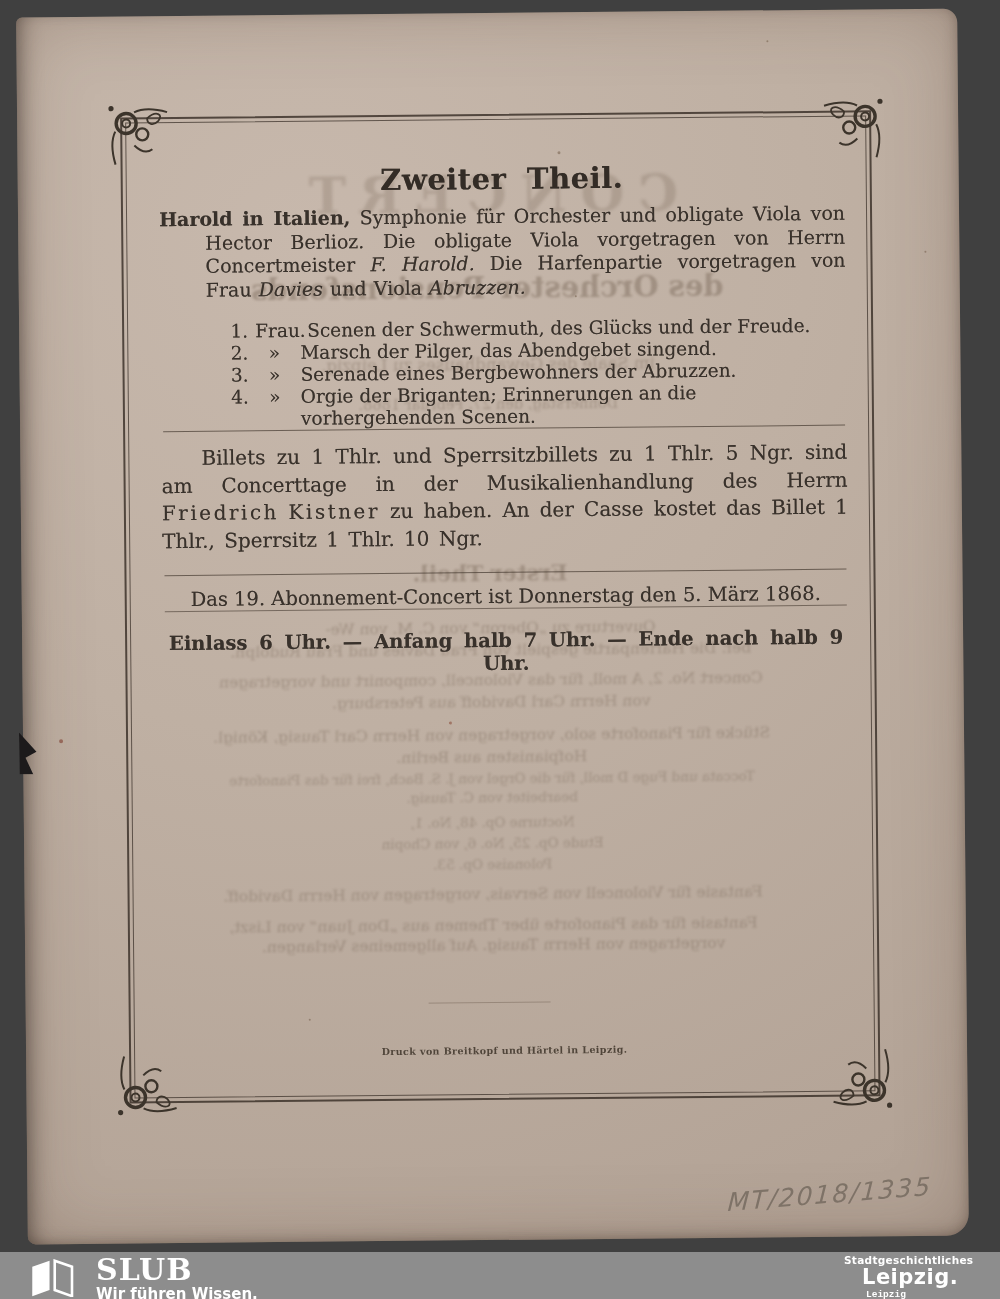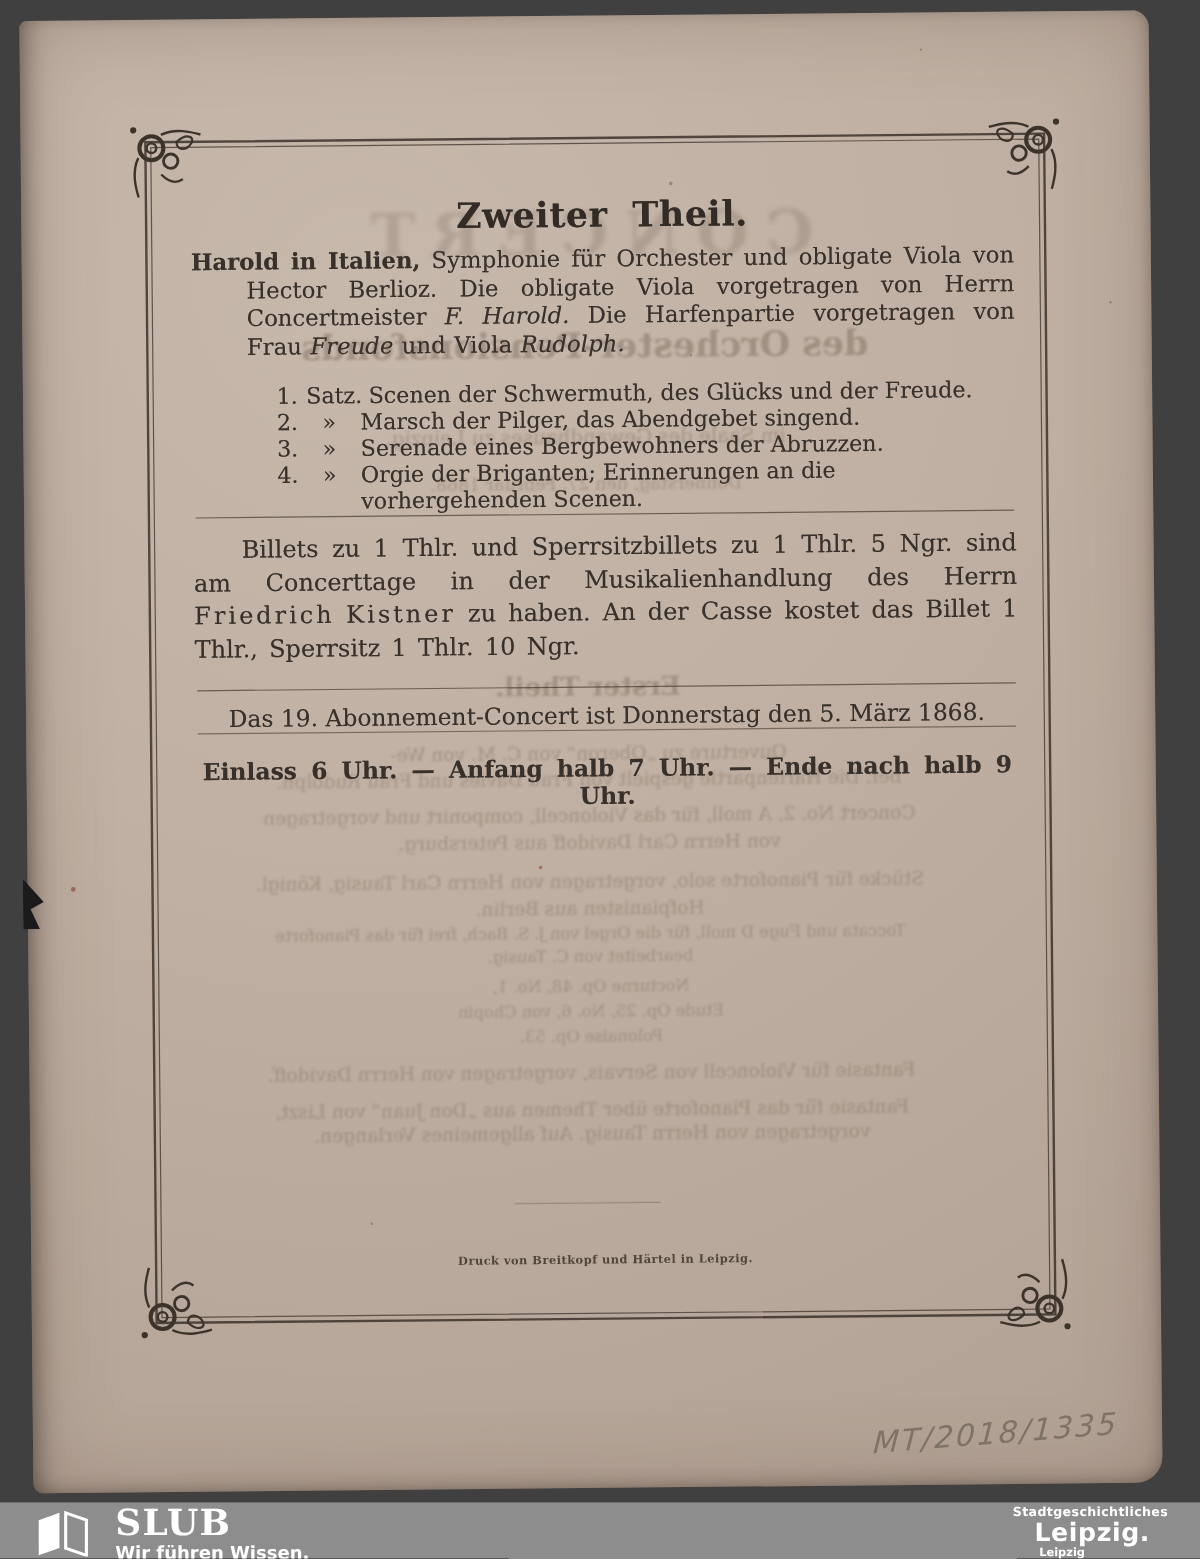--- a/index.html
+++ b/index.html
@@ -72,21 +72,21 @@
   .footer{position:absolute;left:0;bottom:0;width:100%;height:47px;background:#8d8d8d;
           color:#fff;font-family:"DejaVu Sans","Liberation Sans",sans-serif;}
   .slub{position:absolute;left:27px;top:4px;display:flex;align-items:flex-start;gap:17px;}
   .slub-book{margin-top:3px;}
   .slub-name{font-family:"DejaVu Serif","Liberation Serif",serif;font-weight:bold;
              font-size:30px;line-height:27px;letter-spacing:1px;}
   .slub-tagline{font-weight:bold;font-size:15px;margin-top:2px;}
   .museum{position:absolute;right:6px;top:3px;width:150px;line-height:1;}
   .m1{font-size:10.5px;font-weight:bold;letter-spacing:.3px;}
   .m2{font-size:21px;font-weight:bold;margin:1px 0 0 18px;letter-spacing:.5px;}
-  .m3{font-size:9.5px;font-weight:bold;margin:2px 0 0 22px;}
+  .m3{font-size:9.5px;font-weight:bold;margin:2px 0 0 22px;font-family:Liberation Mono, monospace;}
 </style>
 </head>
 <body>
 
 <div id="stage">
 
   <div class="paper">
 
     <div class="bleed">
       <div class="bt" style="top:152px;font-size:50px;font-weight:bold;letter-spacing:14px;opacity:.2;filter:blur(1.6px);">CONCERT</div>
@@ -152,26 +152,26 @@
         <circle cx="20" cy="20" r="4" stroke-width="2"></circle>
         <circle cx="36" cy="31" r="6" stroke-width="2.4"></circle>
         <path d="M28 42 Q 38 52 46 46" stroke-width="2"></path>
         <path d="M41 15 C 50 7 58 11 52 18 C 47 23 41 21 41 15 Z" stroke-width="1.8"></path>
         <circle cx="5" cy="5" r="2.6" fill="#3c342b" stroke="none"></circle>
       </svg>
 
       <div class="content">
         <div class="title">Zweiter Theil.</div>
 
-        <p class="p-harold"><span class="b">Harold in Italien,</span><span> Symphonie für Orchester und obligate Viola von Hector Berlioz. Die obligate Viola vorgetragen von Herrn Concertmeister </span><span class="i">F. Harold.</span><span> Die Harfenpartie vorgetragen von Frau </span><span class="i">Freude</span><span> und Viola </span><span class="i">Rudolph.</span></p>
+        <p class="p-harold"><span class="b">Harold in Italien,</span><span> Symphonie für Orchester und obligate Viola von Hector Berlioz. Die obligate Viola vorgetragen von Herrn Concertmeister </span><span class="i">F. Harold.</span><span> Die Harfenpartie vorgetragen von Frau </span><span class="i">Davies</span><span> und Viola </span><span class="i">Abruzzen.</span></p>
 
         <div class="movements">
           <div class="mrow">
             <span class="mnum">1.</span>
-            <span class="mlab">Satz.</span>
+            <span class="mlab">Frau.</span>
             <span class="mtxt">Scenen der Schwermuth, des Glücks und der Freude.</span>
           </div>
           <div class="mrow">
             <span class="mnum">2.</span>
             <span class="mlab ditto">»</span>
             <span class="mtxt">Marsch der Pilger, das Abendgebet singend.</span>
           </div>
           <div class="mrow">
             <span class="mnum">3.</span>
             <span class="mlab ditto">»</span>

